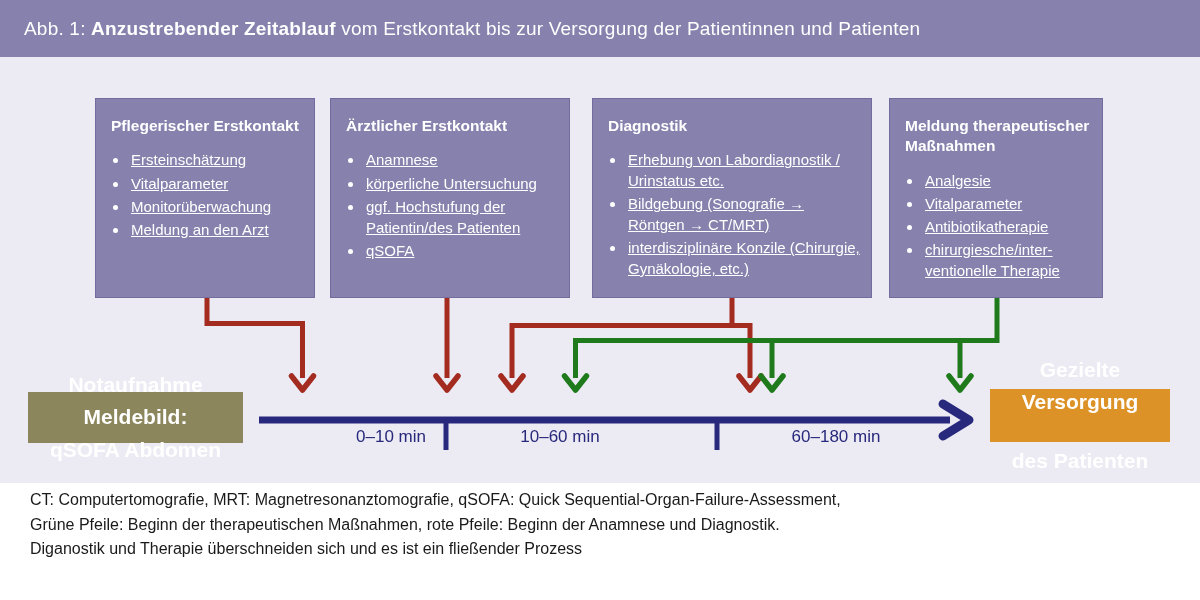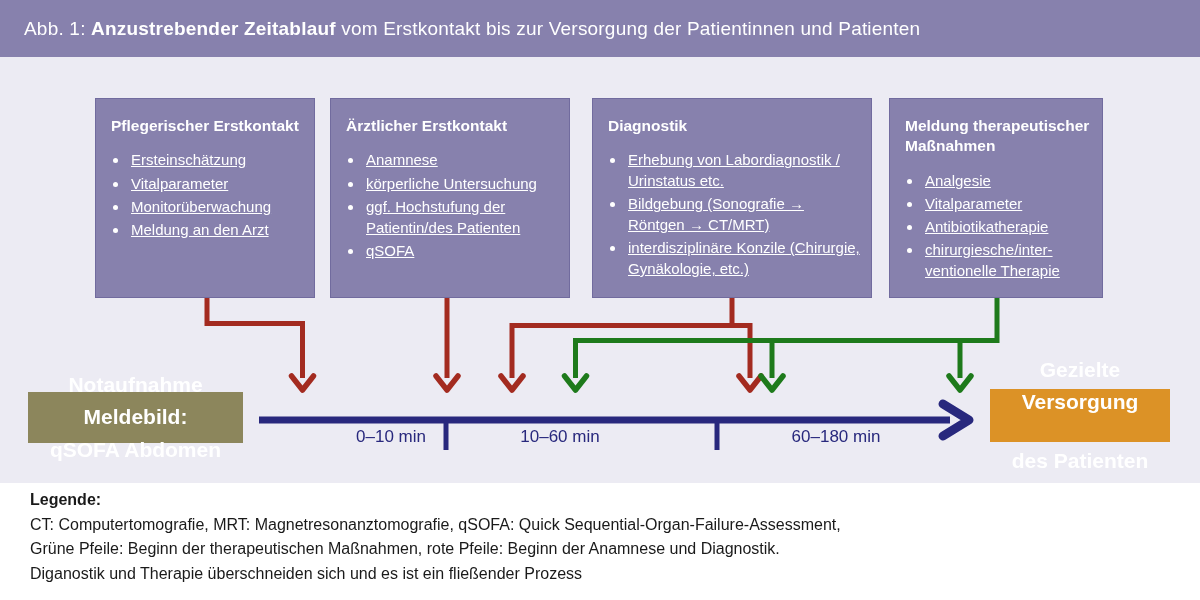--- a/index.html
+++ b/index.html
@@ -156,19 +156,18 @@
   <div class="side-box start-box">
     <div>Notaufnahme Meldebild:</div>
     <div>qSOFA Abdomen</div>
   </div>
   <div class="side-box end-box">
     <div>Gezielte Versorgung</div>
     <div>des Patienten</div>
   </div>
 
   <div class="legend">
-    <div class="legend-heading">Legende:</div>
     <div>CT: Computertomografie, MRT: Magnetresonanztomografie, qSOFA: Quick Sequential-Organ-Failure-Assessment,</div>
     <div>Grüne Pfeile: Beginn der therapeutischen Maßnahmen, rote Pfeile: Beginn der Anamnese und Diagnostik.</div>
     <div>Diganostik und Therapie überschneiden sich und es ist ein fließender Prozess</div>
   </div>
 
 </div>
 
 </body></html>

